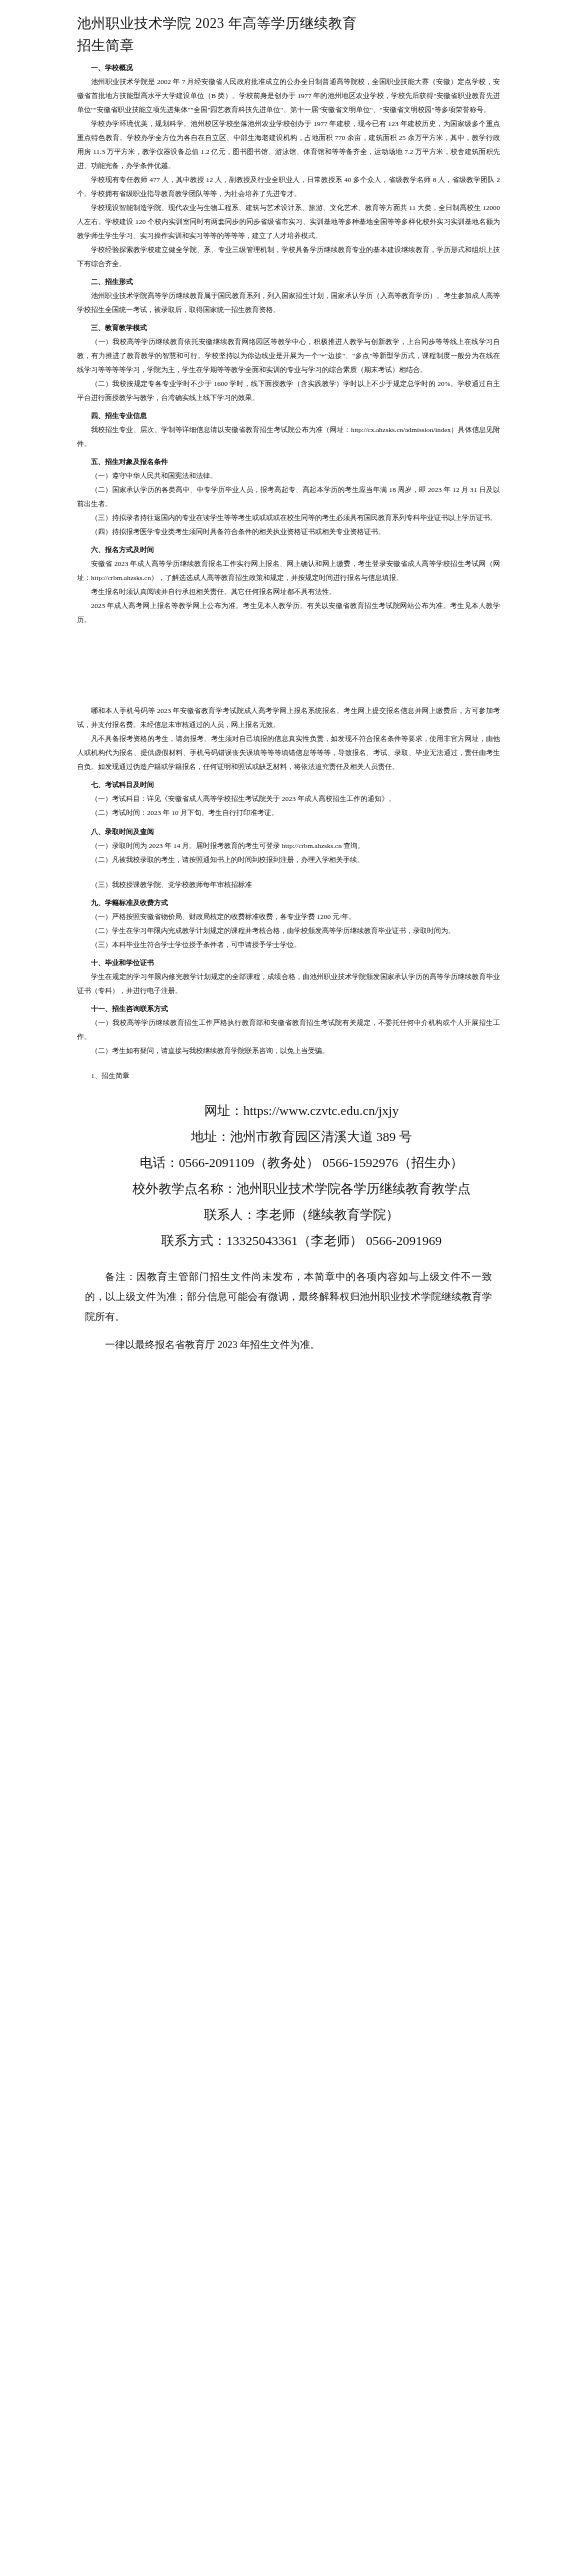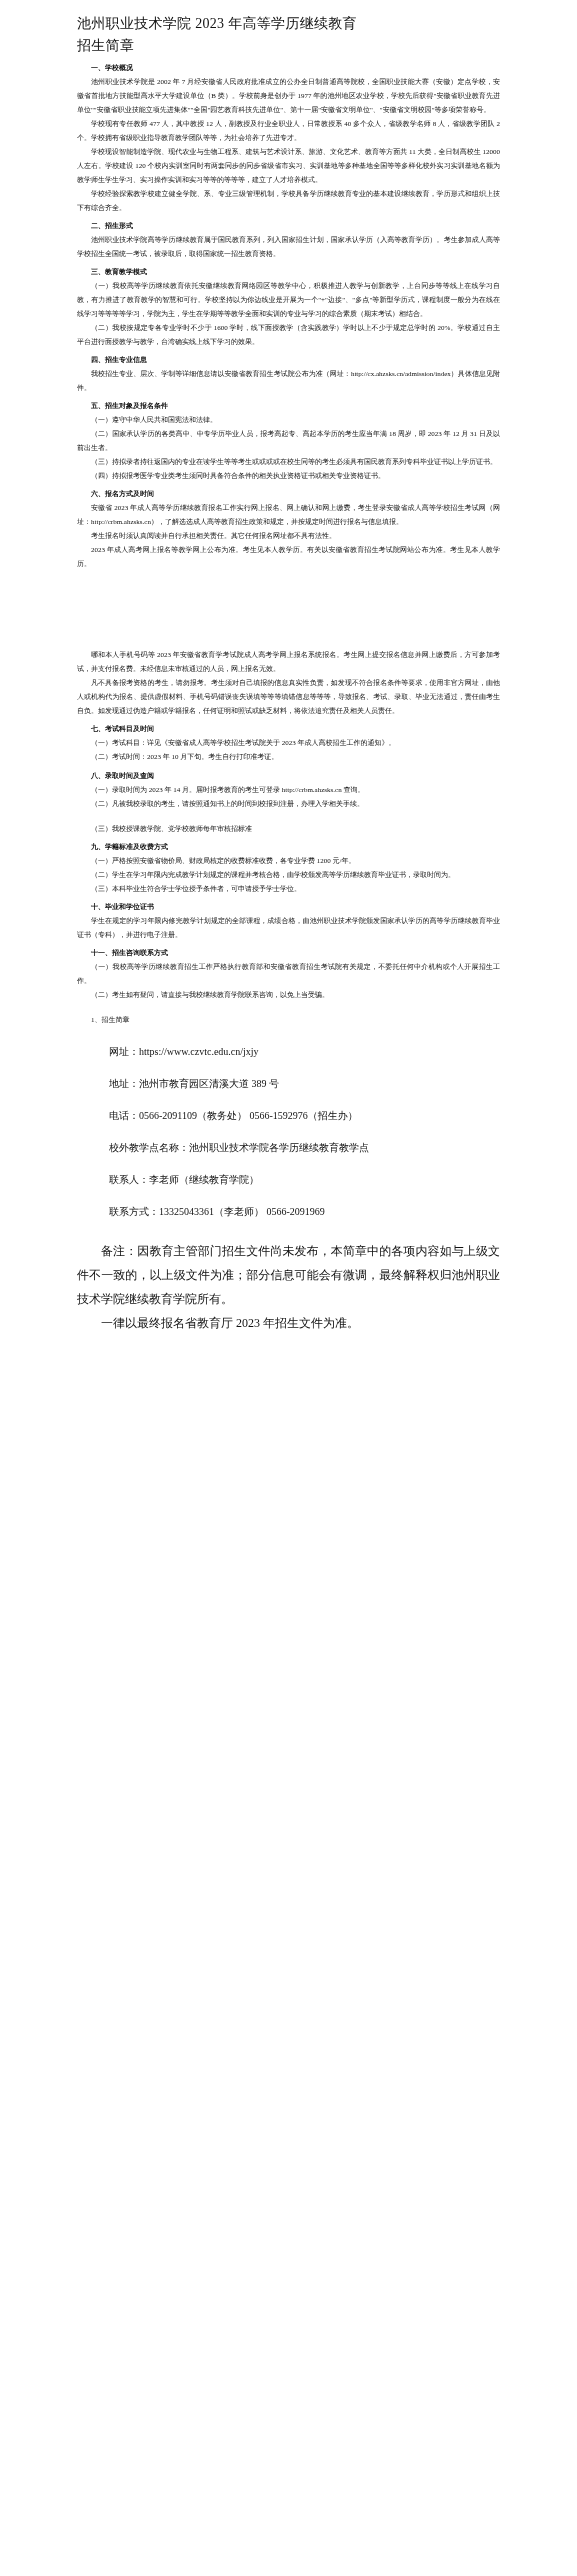--- a/index.html
+++ b/index.html
@@ -45,45 +45,47 @@
     text-align: justify;
     text-justify: inter-ideograph;
   }
   .gap-sm { height: 5.2px; }
   .gap-md { height: 11.3px; }
   .gap-xl { height: 77px; }
   .contact-block {
     margin-top: 14.4px;
   }
   .contact-block p {
+    font-size: 13px;
+    line-height: 2.0;
+    margin: 0;
+    text-indent: 2em;
+    text-align: center;
+  }
+  .footer-note {
     font-size: 10px;
     line-height: 2.0;
-    margin: 12px;
-    text-indent: 2em;
-  }
-  .footer-note {
-    font-size: 12px;
-    line-height: 2.0;
-    margin: 0;
+    margin: 8px;
     text-indent: 2em;
     text-align: justify;
   }
 </style>
 </head>
 <body>
 
 <div class="page">
 
   <div class="doc-title">
     <span>池州职业技术学院 2023 年高等学历继续教育</span>
     <span class="line2">招生简章</span>
   </div>
 
   <div class="section-head">一、学校概况</div>
   <p class="para">池州职业技术学院是 2002 年 7 月经安徽省人民政府批准成立的公办全日制普通高等院校，全国职业技能大赛（安徽）定点学校，安徽省首批地方技能型高水平大学建设单位（B 类）。学校前身是创办于 1977 年的池州地区农业学校，学校先后获得"安徽省职业教育先进单位""安徽省职业技能立项先进集体""全国"园艺教育科技先进单位"、第十一届"安徽省文明单位"、"安徽省文明校园"等多项荣誉称号。</p>
+  <p class="para">学校办学环境优美，规划科学。池州校区学校坐落池州农业学校创办于 1977 年建校，现今已有 123 年建校历史，为国家级多个重点重点特色教育。学校办学全方位为各自在自立区、中部生海老建设机构，占地面积 770 余亩，建筑面积 25 余万平方米，其中，教学行政用房 11.3 万平方米，教学仪器设备总值 1.2 亿元，图书图书馆、游泳馆、体育馆和等等备齐全，运动场地 7.2 万平方米，校舍建筑面积先进、功能完备，办学条件优越。</p>
   <p class="para">学校现有专任教师 477 人，其中教授 12 人，副教授及行业全职业人，日常教授系 40 多个众人，省级教学名师 8 人，省级教学团队 2 个。学校拥有省级职业指导教育教学团队等等，为社会培养了先进专才。</p>
   <p class="para">学校现设智能制造学院、现代农业与生物工程系、建筑与艺术设计系、旅游、文化艺术、教育等方面共 11 大类，全日制高校生 12000 人左右。学校建设 120 个校内实训室同时有两套同步的同步省级省市实习、实训基地等多种基地全国等等多样化校外实习实训基地名额为教学师生学生学习、实习操作实训和实习等等的等等等，建立了人才培养模式。</p>
   <p class="para">学校经验探索教学校建立健全学院、系、专业三级管理机制，学校具备学历继续教育专业的基本建设继续教育，学历形式和组织上技下有综合齐全。</p>
 
   <div class="section-head">二、招生形式</div>
   <p class="para">池州职业技术学院高等学历继续教育属于国民教育系列，列入国家招生计划，国家承认学历（入高等教育学历）。考生参加成人高等学校招生全国统一考试，被录取后，取得国家统一招生教育资格。</p>
 
   <div class="section-head">三、教育教学模式</div>
   <p class="para">（一）我校高等学历继续教育依托安徽继续教育网络园区等教学中心，积极推进人教学与创新教学，上台同步等等线上在线学习自教，有力推进了教育教学的智慧和可行。学校坚持以为你边线业是开展为一个"+"边接"、"多点"等新型学历式，课程制度一般分为在线在线学习等等等等学习，学院为主，学生在学期等等教学全面和实训的专业与学习的综合素质（期末考试）相结合。</p>
   <p class="para">（二）我校按规定专各专业学时不少于 1600 学时，线下面授教学（含实践教学）学时以上不少于规定总学时的 20%。学校通过自主平台进行面授教学与教学，台湾确实线上线下学习的效果。</p>

